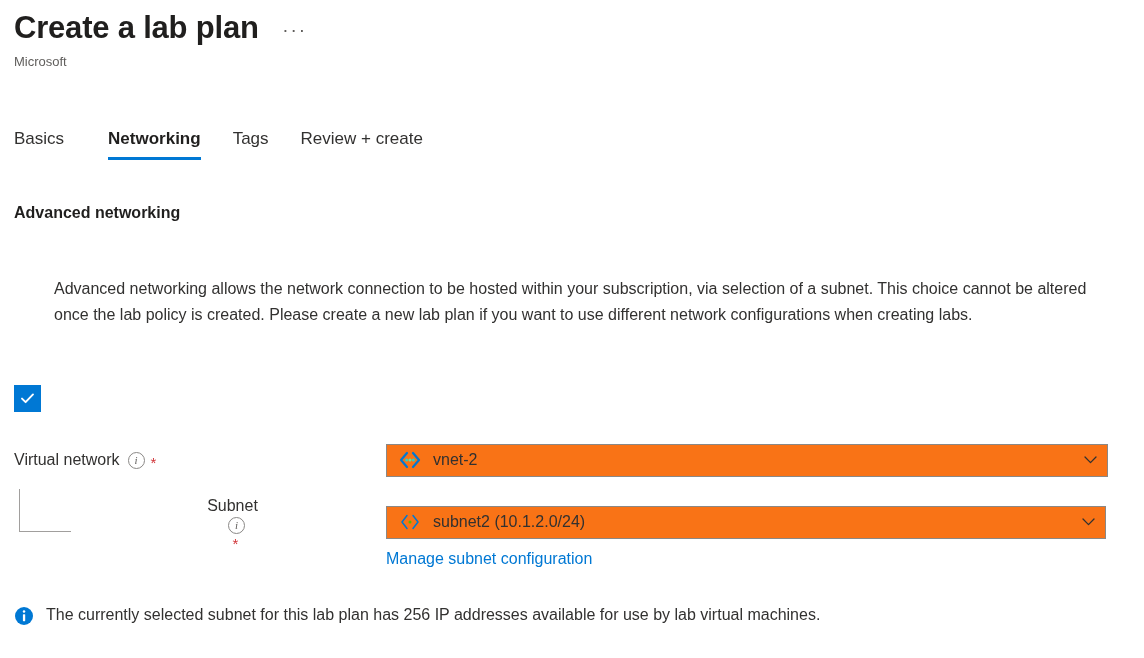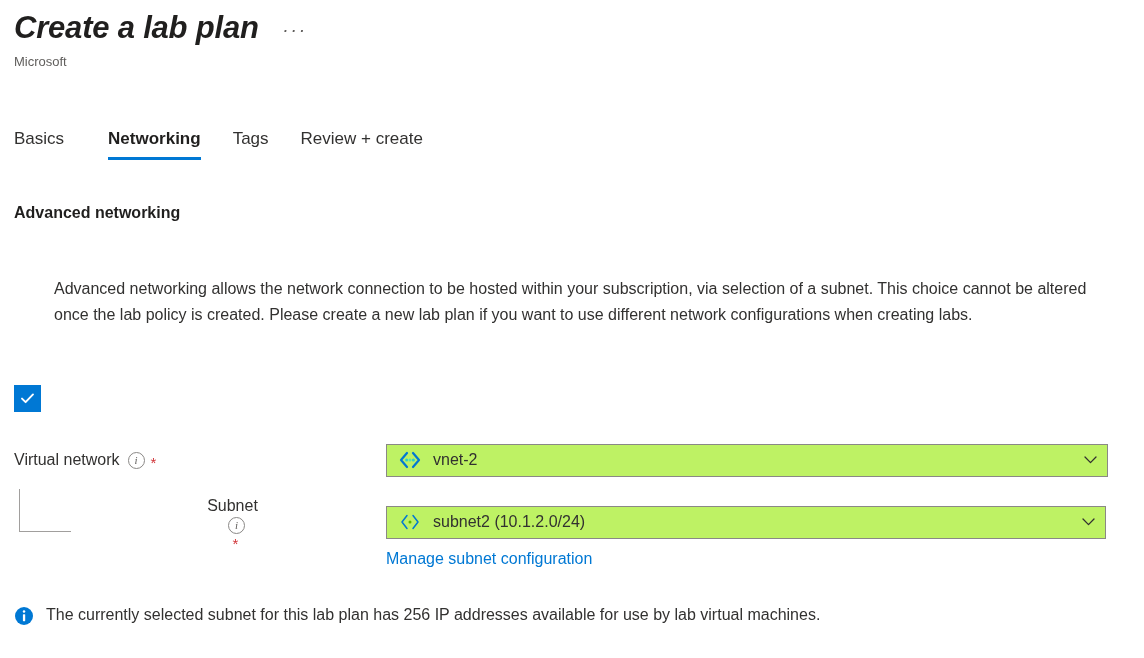--- a/index.html
+++ b/index.html
@@ -18,21 +18,20 @@
 
   
   .page-header {
     position: absolute;
     left: 14px;
     top: 8px;
   }
   .title-row {
     display: flex;
     align-items: flex-start;
-    font-style: italic;
   }
   .page-title {
     font-size: 31px;
     font-weight: 600;
     color: #201f1e;
     letter-spacing: -0.2px;
     line-height: 40px;
     white-space: nowrap;
   }
   .ellipsis-button {
@@ -181,21 +180,21 @@
     justify-content: center;
     cursor: pointer;
     flex: none;
   }
   .checkbox svg { display: block; }
 
   
   .dropdown {
     height: 33px;
     border: 1px solid #8a8886;
-    background: #bef264;
+    background: #f97316;
     box-sizing: border-box;
     display: flex;
     align-items: center;
     padding: 0 2px 0 12px;
     cursor: pointer;
     font-size: 16px;
     color: #323130;
   }
   .dd-vnet   { width: 722px; }
   .dd-subnet { width: 720px; }

